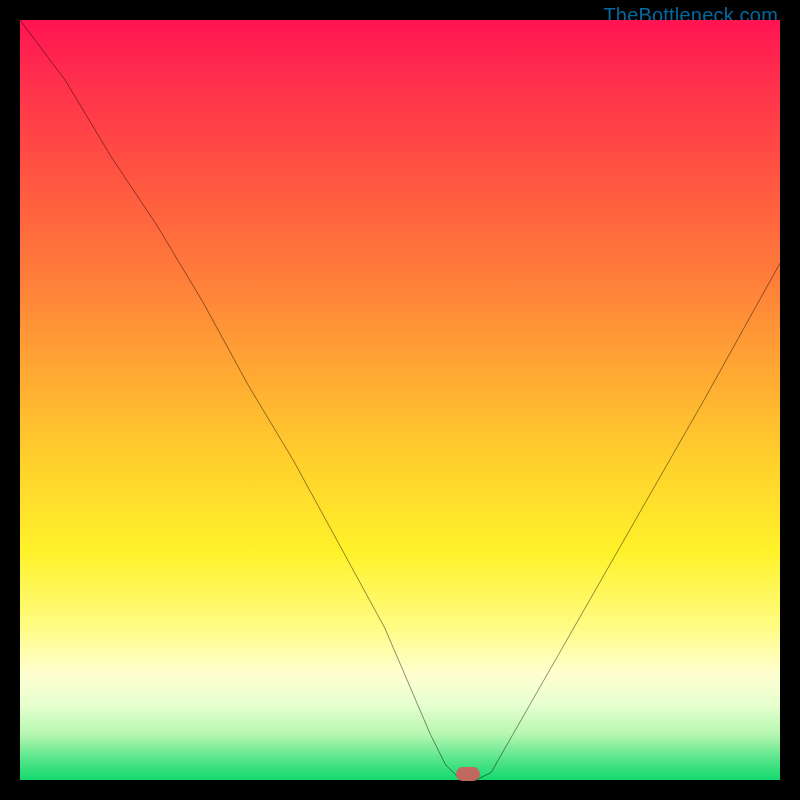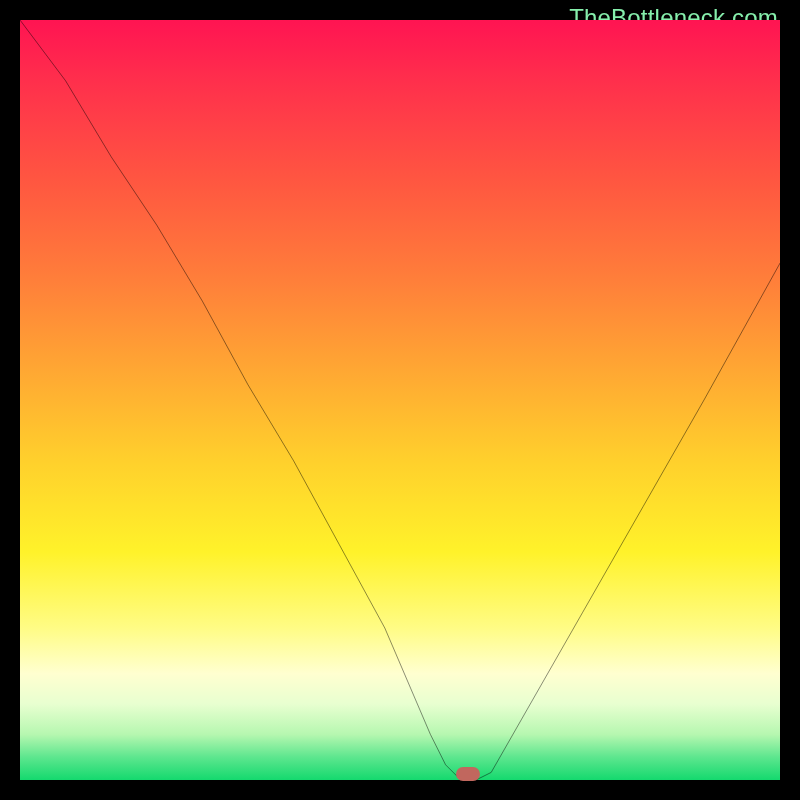--- a/index.html
+++ b/index.html
@@ -52,22 +52,22 @@
     width: 24px;
     height: 14px;
     background: #c1675e;
     border-radius: 7px;
     transform: translate(-50%, -50%);
   }
   .watermark {
     position: absolute;
     top: 4px;
     right: 22px;
-    color: #86efac;
-    font-size: 24px;
+    color: #0369a1;
+    font-size: 20px;
     letter-spacing: 0.2px;
     user-select: none;
   }
 </style>
 </head>
 <body>
 
 <div class="frame">
 
   <div class="watermark">TheBottleneck.com</div>

